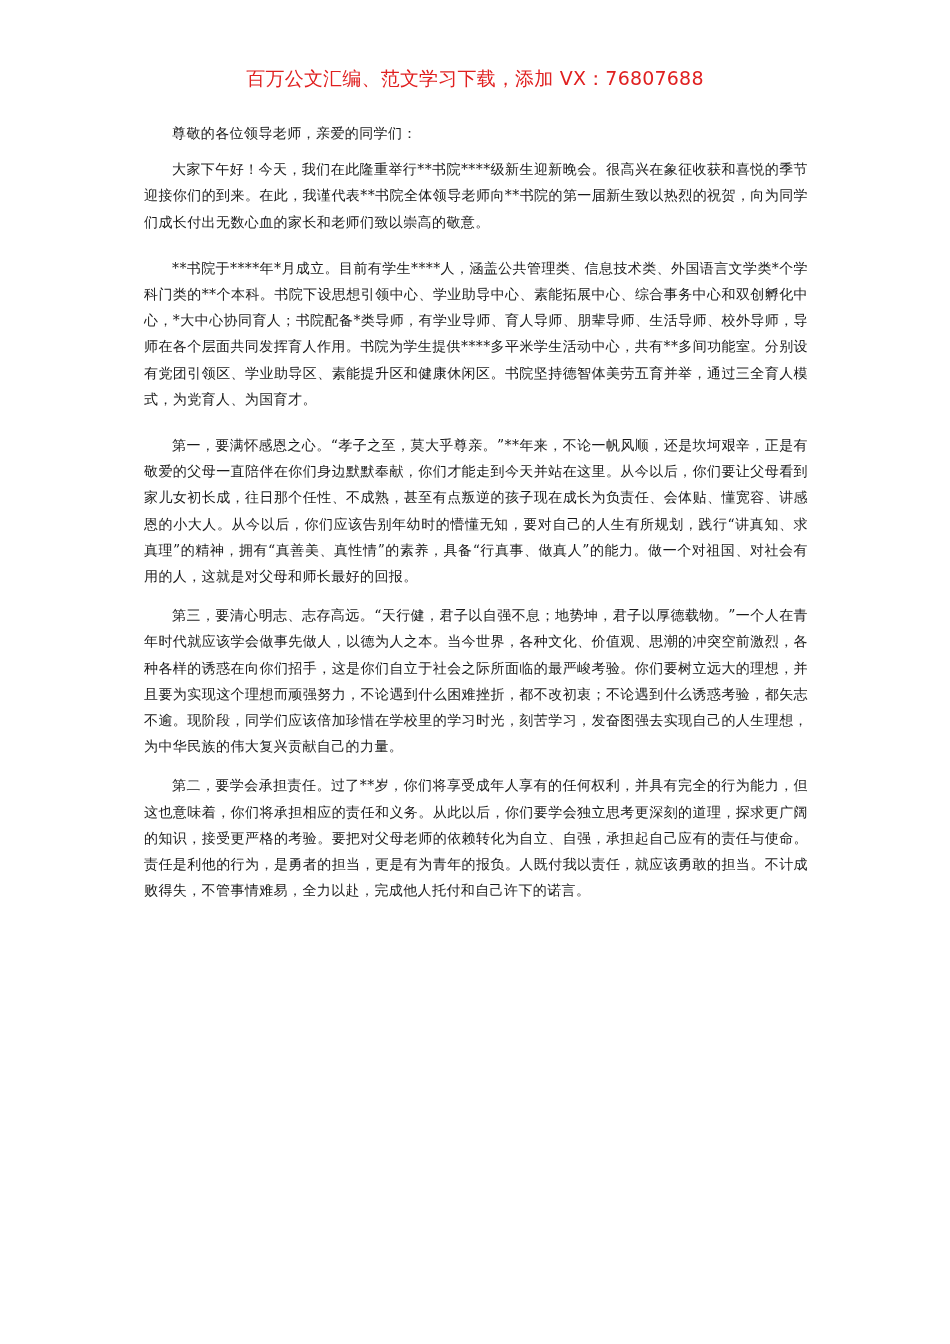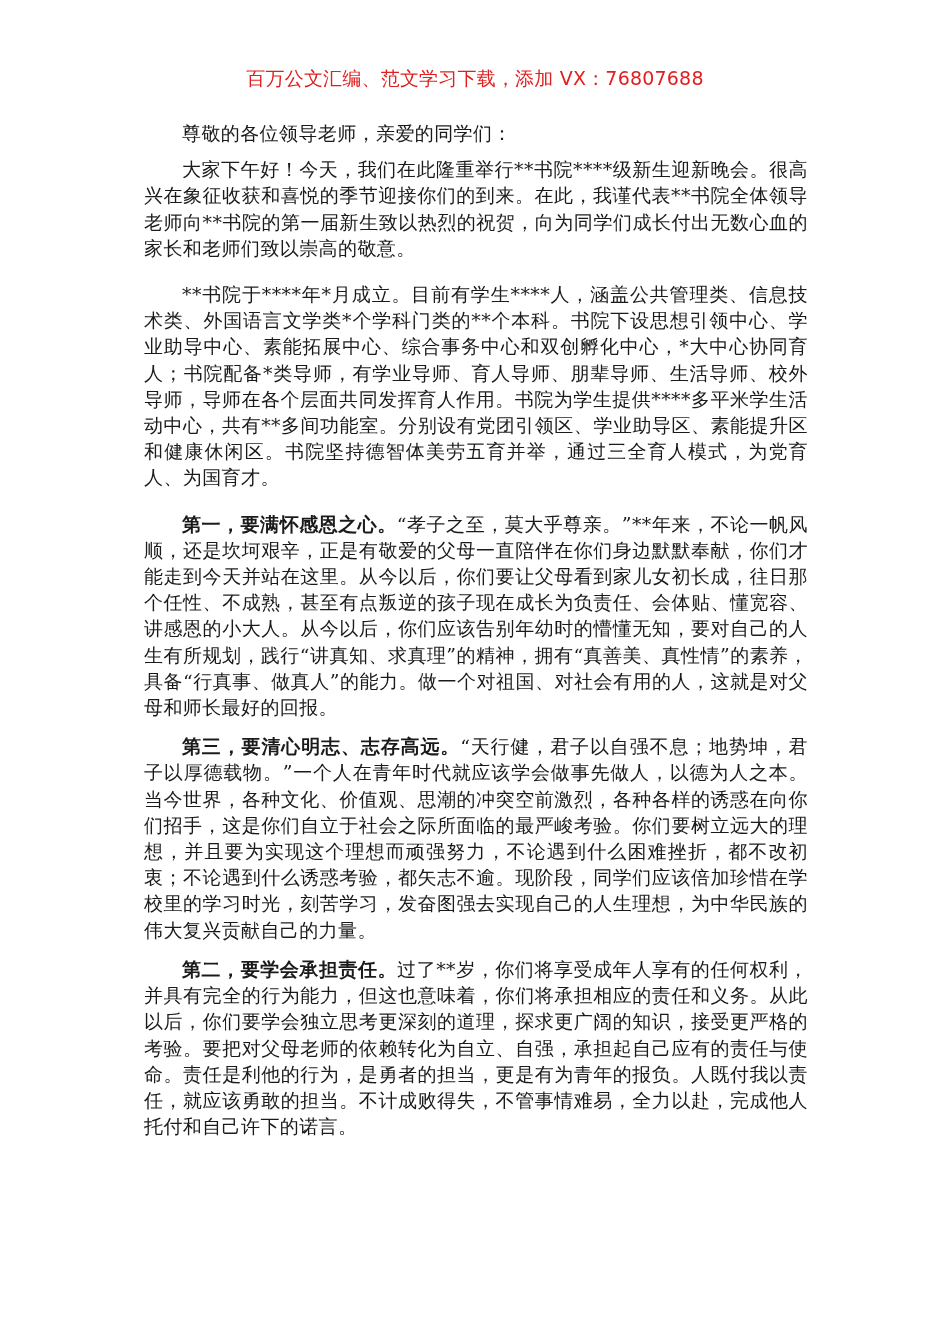--- a/index.html
+++ b/index.html
@@ -32,38 +32,38 @@
       font-family: "DejaVu Sans", "Liberation Sans", sans-serif;
       font-size: 19px;
       color: #e02020;
       letter-spacing: 0.2px;
     }
     .content {
       position: absolute;
       left: 144px;
       top: 120px;
       width: 664px;
-      font-size: 19px;
+      font-size: 14px;
       line-height: 26.2px;
       text-align: justify;
       letter-spacing: 0.4px;
     }
     .salutation {
       margin: 0 0 10px 0;
       text-indent: 2em;
     }
     .para {
       margin: 0 0 13px 0;
       text-indent: 2em;
     }
     .para.gap-lg {
       margin-top: 20px;
     }
     .lead {
-      font-weight: bold;
+      font-weight: normal;
     }
   </style>
 </head>
 <body>
 
 <div class="page">
 
   <div class="watermark-header">百万公文汇编、范文学习下载，添加 VX：76807688</div>
 
   <div class="content">

